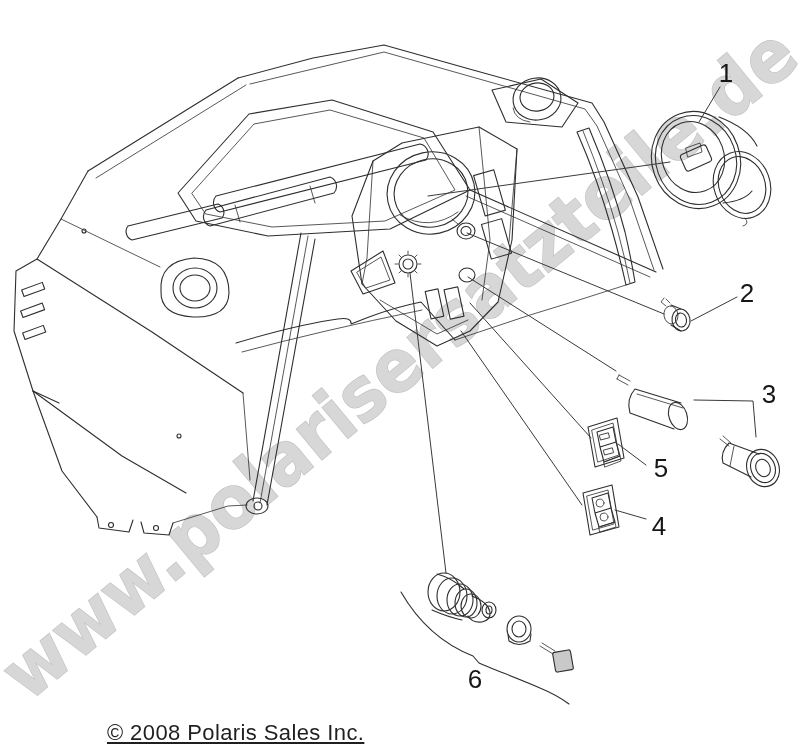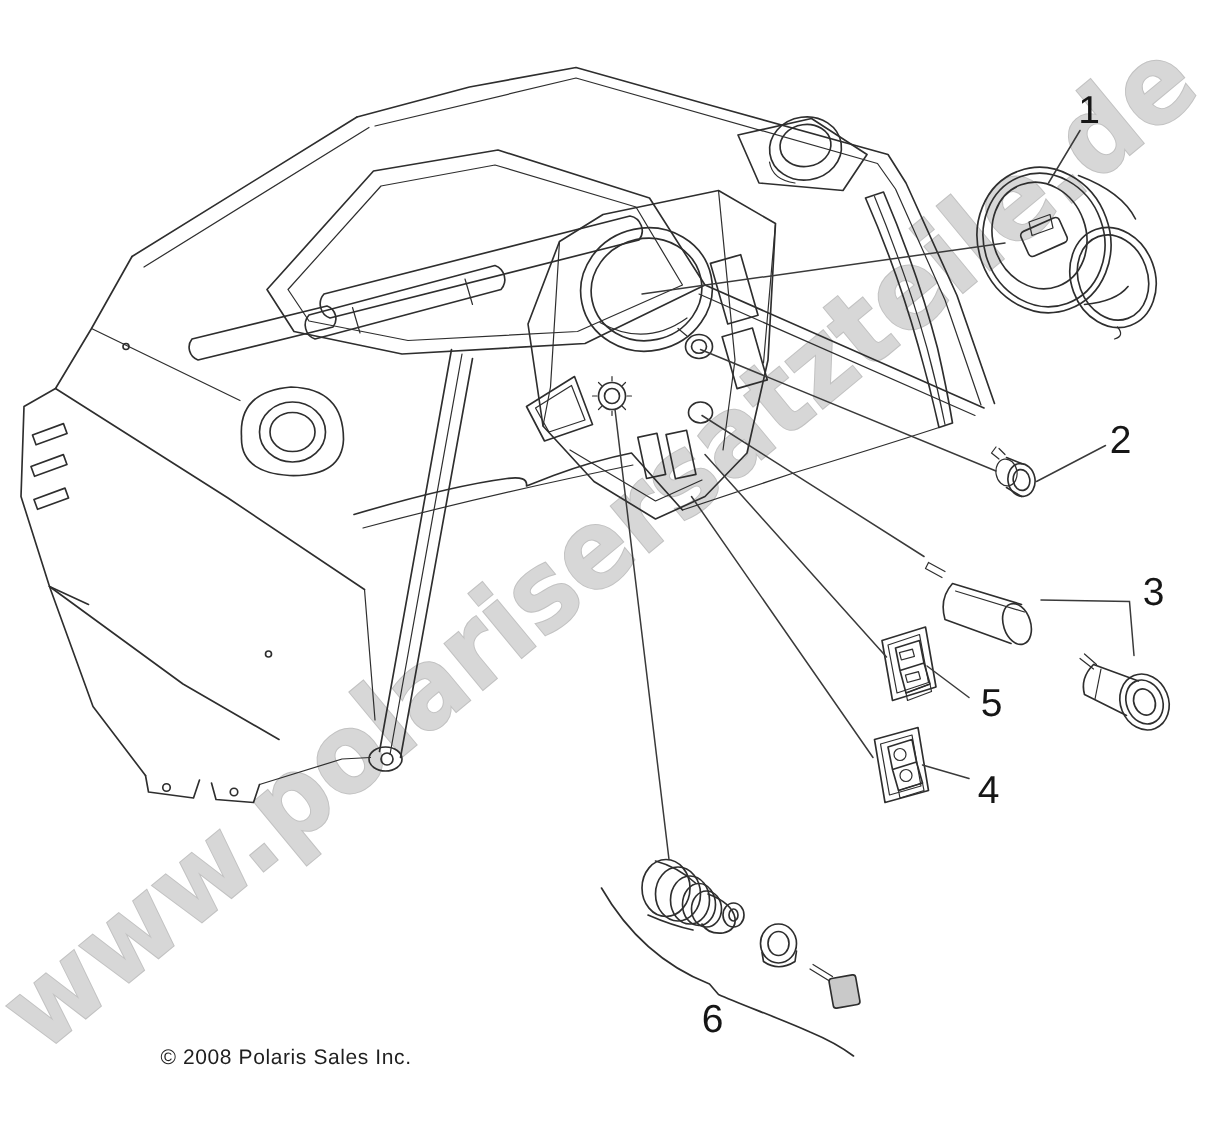--- a/index.html
+++ b/index.html
@@ -7,21 +7,21 @@
          font-family:"Liberation Sans",sans-serif;}
   svg{position:absolute;left:0;top:0;}
   
   .art *{fill:none;stroke:#2e2e2e;stroke-width:1.1;stroke-linecap:round;stroke-linejoin:round;}
   .art .thin{stroke-width:0.8;}
   .art .fillgray{fill:#c9c9c9;}
   .leaders *{fill:none;stroke:#3a3a3a;stroke-width:1;stroke-linecap:round;}
   .callout{font-family:"Liberation Sans",sans-serif;font-size:26px;fill:#161616;text-anchor:middle;}
   .wm-halo{font-family:"DejaVu Sans",sans-serif;font-weight:700;font-size:73px;stroke-width:9;fill:none;}
   .wm-main{font-family:"DejaVu Sans",sans-serif;font-weight:700;font-size:73px;stroke:#c2c2c2;stroke-width:1.4;paint-order:stroke;}
-  #copyright{position:absolute;left:107px;top:696px;font-size:14px;letter-spacing:0.4px;color:#1f1f1f;}
+  #copyright{position:absolute;left:107px;top:720px;font-size:22px;letter-spacing:0.4px;color:#1f1f1f;text-decoration:underline;}
 </style>
 </head>
 <body>
 
 <div id="stage">
 <svg width="812" height="751" viewBox="0 0 812 751">
 
   <g transform="translate(28,703) rotate(-39.6)">
     <text class="wm-halo" x="0" y="0" textLength="1005" lengthAdjust="spacingAndGlyphs" stroke="#ffffff">www.polarisersatzteile.de</text>
     <text class="wm-main" x="0" y="0" textLength="1005" lengthAdjust="spacingAndGlyphs" fill="#d7d7d7">www.polarisersatzteile.de</text>

